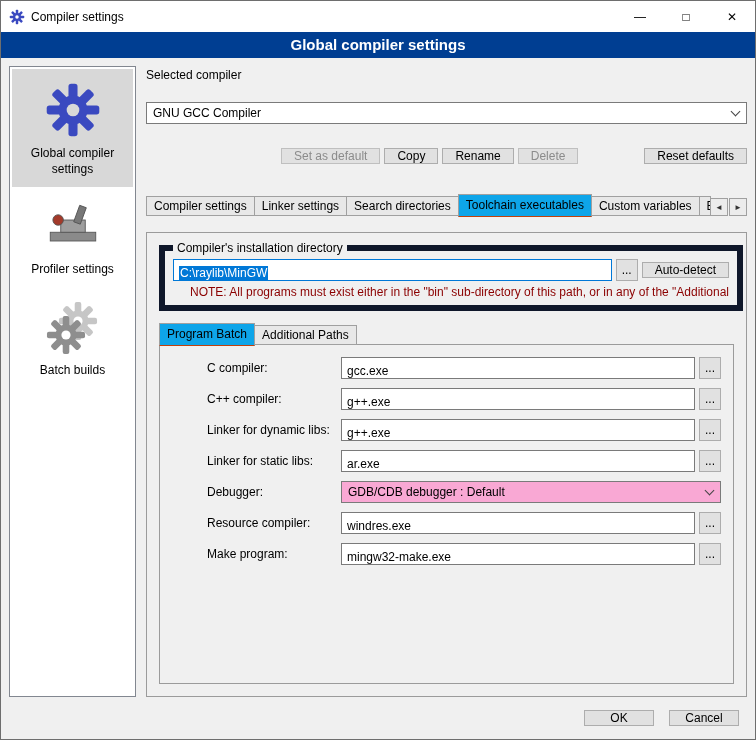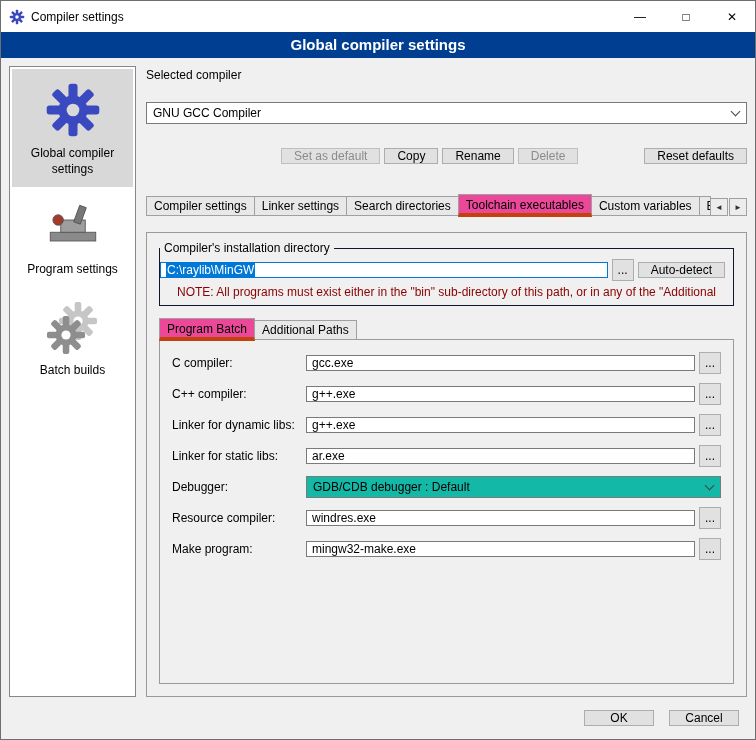--- a/index.html
+++ b/index.html
@@ -53,21 +53,21 @@
   .icon-stack { position: relative; width: 56px; height: 56px; }
   .icon-stack svg { position: absolute; }
   
   .main { flex: 1 1 auto; display: flex; flex-direction: column; min-width: 0; gap: 16px; }
   .section-label { margin: 2px 0 4px 0; }
   
   .combo {
     height: 22px; border: 1px solid #7a7a7a; background: #fff;
     display: flex; align-items: center; padding-left: 6px;
   }
-  .combo.gray { background: #14b8a6; }
+  .combo.gray { background: #f9a8d4; }
   .combo-value { flex: 1 1 auto; white-space: nowrap; overflow: hidden; }
   .combo-arrow-zone {
     width: 22px; align-self: stretch;
     display: flex; align-items: center; justify-content: center;
   }
   .chev {
     width: 7px; height: 7px;
     border-right: 1.5px solid #444; border-bottom: 1.5px solid #444;
     transform: rotate(45deg); margin-top: -3px; display: inline-block;
   }
@@ -87,59 +87,59 @@
   .compiler-btn-row .btn:first-child { margin-left: 135px; }
   .compiler-btn-row .spacer { flex: 1 1 auto; }
   
   .tabstrip { display: flex; align-items: flex-end; margin-top: 14px; position: relative; z-index: 2; }
   .tab {
     height: 20px; line-height: 18px; padding: 0 7px;
     background: #e8e8e8; border: 1px solid #a0a0a0;
     margin-right: -1px; white-space: nowrap;
   }
   .tab.active {
-    height: 23px; line-height: 21px; background: #ec4899;
-    border-bottom: 4px solid #c2410c; margin-bottom: -1px;
+    height: 23px; line-height: 21px; background: #0ea5e9;
+    border-bottom: 1px solid #c2410c; margin-bottom: -1px;
     position: relative; z-index: 3;
   }
   .tab.clipped { max-width: 36px; overflow: hidden; padding-right: 0; }
   .tab-arrows { margin-left: auto; display: flex; gap: 1px; }
   .tab-arrow {
     width: 18px; height: 18px; border: 1px solid #a0a0a0; background: #ececec;
     display: flex; align-items: center; justify-content: center; font-size: 8px; color: #333;
   }
   
   .tabpage {
     border: 1px solid #9b9b9b; background: #f0f0f0;
     flex: 1 1 auto; display: flex; flex-direction: column; min-height: 0;
   }
   fieldset.groupbox {
-    border: 1px solid #0f172a; margin: 8px 12px 0 12px; padding: 4px 8px 6px 0;
+    border: 6px solid #0f172a; margin: 8px 12px 0 12px; padding: 4px 8px 6px 8px;
   }
   fieldset.groupbox legend { padding: 0 4px; }
   .dir-row { display: flex; gap: 4px; align-items: center; }
   .text-input {
-    height: 16px; border: 1px solid #7a7a7a; background: #fff;
+    height: 22px; border: 1px solid #7a7a7a; background: #fff;
     display: flex; align-items: flex-end; padding: 0 5px;
     white-space: nowrap; overflow: hidden;
   }
   .text-input.focused { border-color: #0078d7; }
   .text-input .selection { background: #0078d7; color: #fff; padding: 0 1px; }
   .dir-input { flex: 1 1 auto; }
   .note {
     margin-top: 4px; color: #8b0000;
     white-space: nowrap; overflow: hidden; margin-left: 17px;
   }
   .tabstrip.sub { margin: 12px 12px 0 12px; z-index: 2; }
   .subpanel {
     border: 1px solid #9b9b9b; margin: -1px 12px 12px 12px;
     flex: 1 1 auto; padding: 12px; background: #f0f0f0;
     display: flex; flex-direction: column; gap: 9px; min-height: 0;
   }
-  .field-row { display: flex; align-items: center; }
+  .field-row { display: flex; align-items: center; margin-left: 35px; }
   .field-label { width: 134px; flex: 0 0 134px; }
   .field-input { flex: 1 1 auto; margin-right: 4px; }
   .field-combo { flex: 1 1 auto; }
   
   .footer {
     height: 42px; flex: 0 0 auto;
     display: flex; align-items: center; justify-content: flex-end;
     padding: 0 16px; gap: 15px;
   }
   .footer .btn { width: 70px; }
@@ -185,21 +185,21 @@
           </svg>
         <span class="sb-label">Global compiler settings</span>
       </div>
       <div class="sb-item">
         <svg viewBox="0 0 64 64" width="56" height="56">
           <rect x="6" y="38" width="52" height="10" fill="#8a8a8a" stroke="#555"></rect>
           <rect x="18" y="24" width="28" height="14" fill="#9e9e9e" stroke="#555"></rect>
           <rect x="36" y="8" width="8" height="20" fill="#777" stroke="#555" transform="rotate(20 40 18)"></rect>
           <circle cx="15" cy="24" r="6" fill="#a33a2a" stroke="#555"></circle>
         </svg>
-        <span class="sb-label">Program settings</span>
+        <span class="sb-label">Profiler settings</span>
       </div>
       <div class="sb-item">
         <div class="icon-stack">
           <svg viewBox="0 0 64 64" width="42" height="42" style="color:#c6c6c6; --hole:#fff; left:12px; top:0;">
               <use href="#gear"></use>
             </svg>
           <svg viewBox="0 0 64 64" width="42" height="42" style="color:#8e8e8e; --hole:#fff; left:0; top:14px;">
               <use href="#gear"></use>
             </svg>
         </div>

